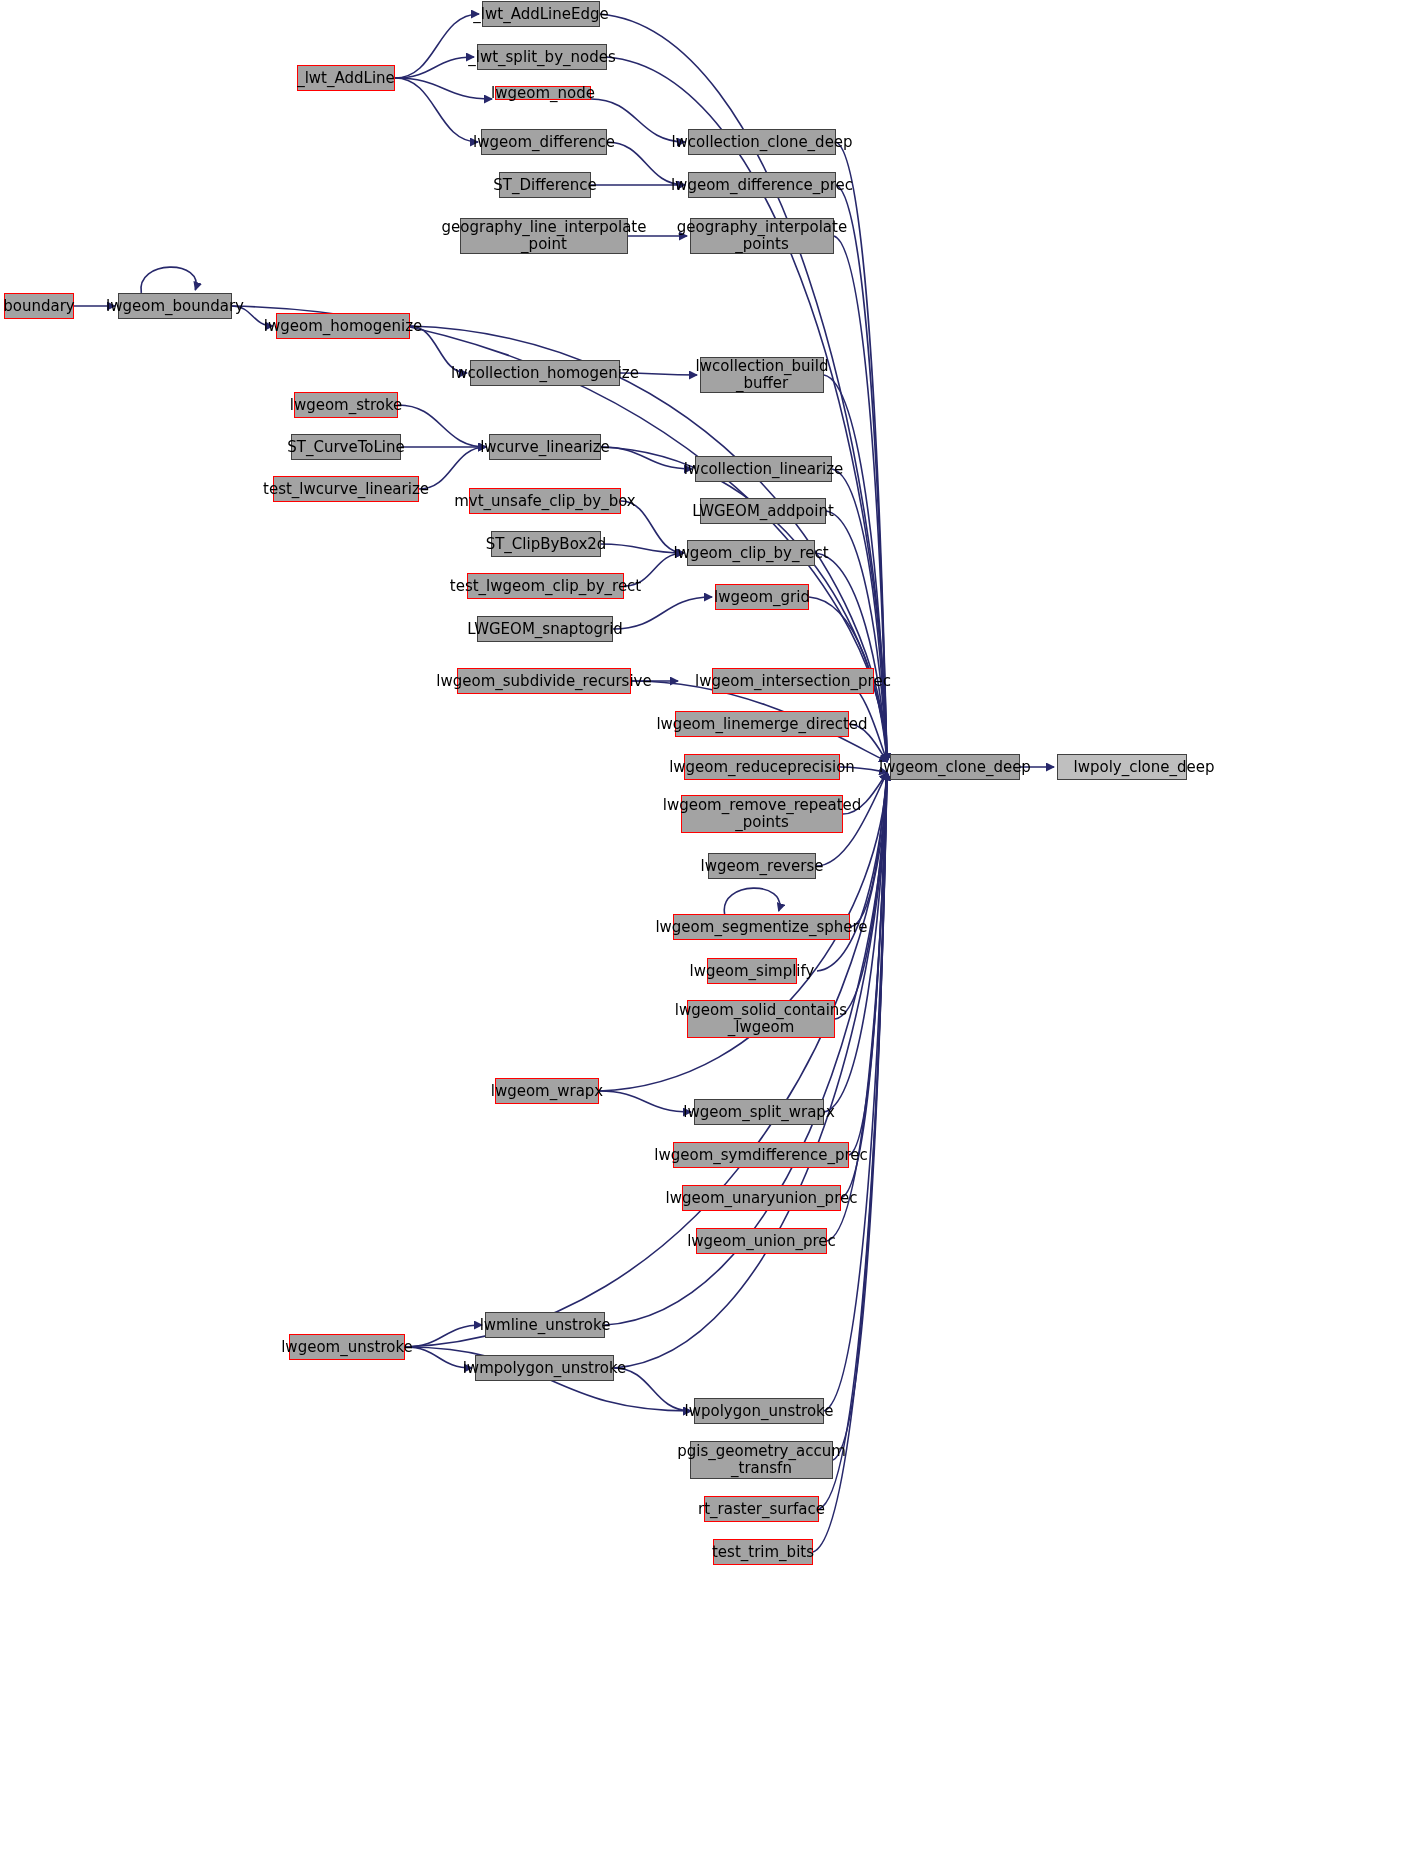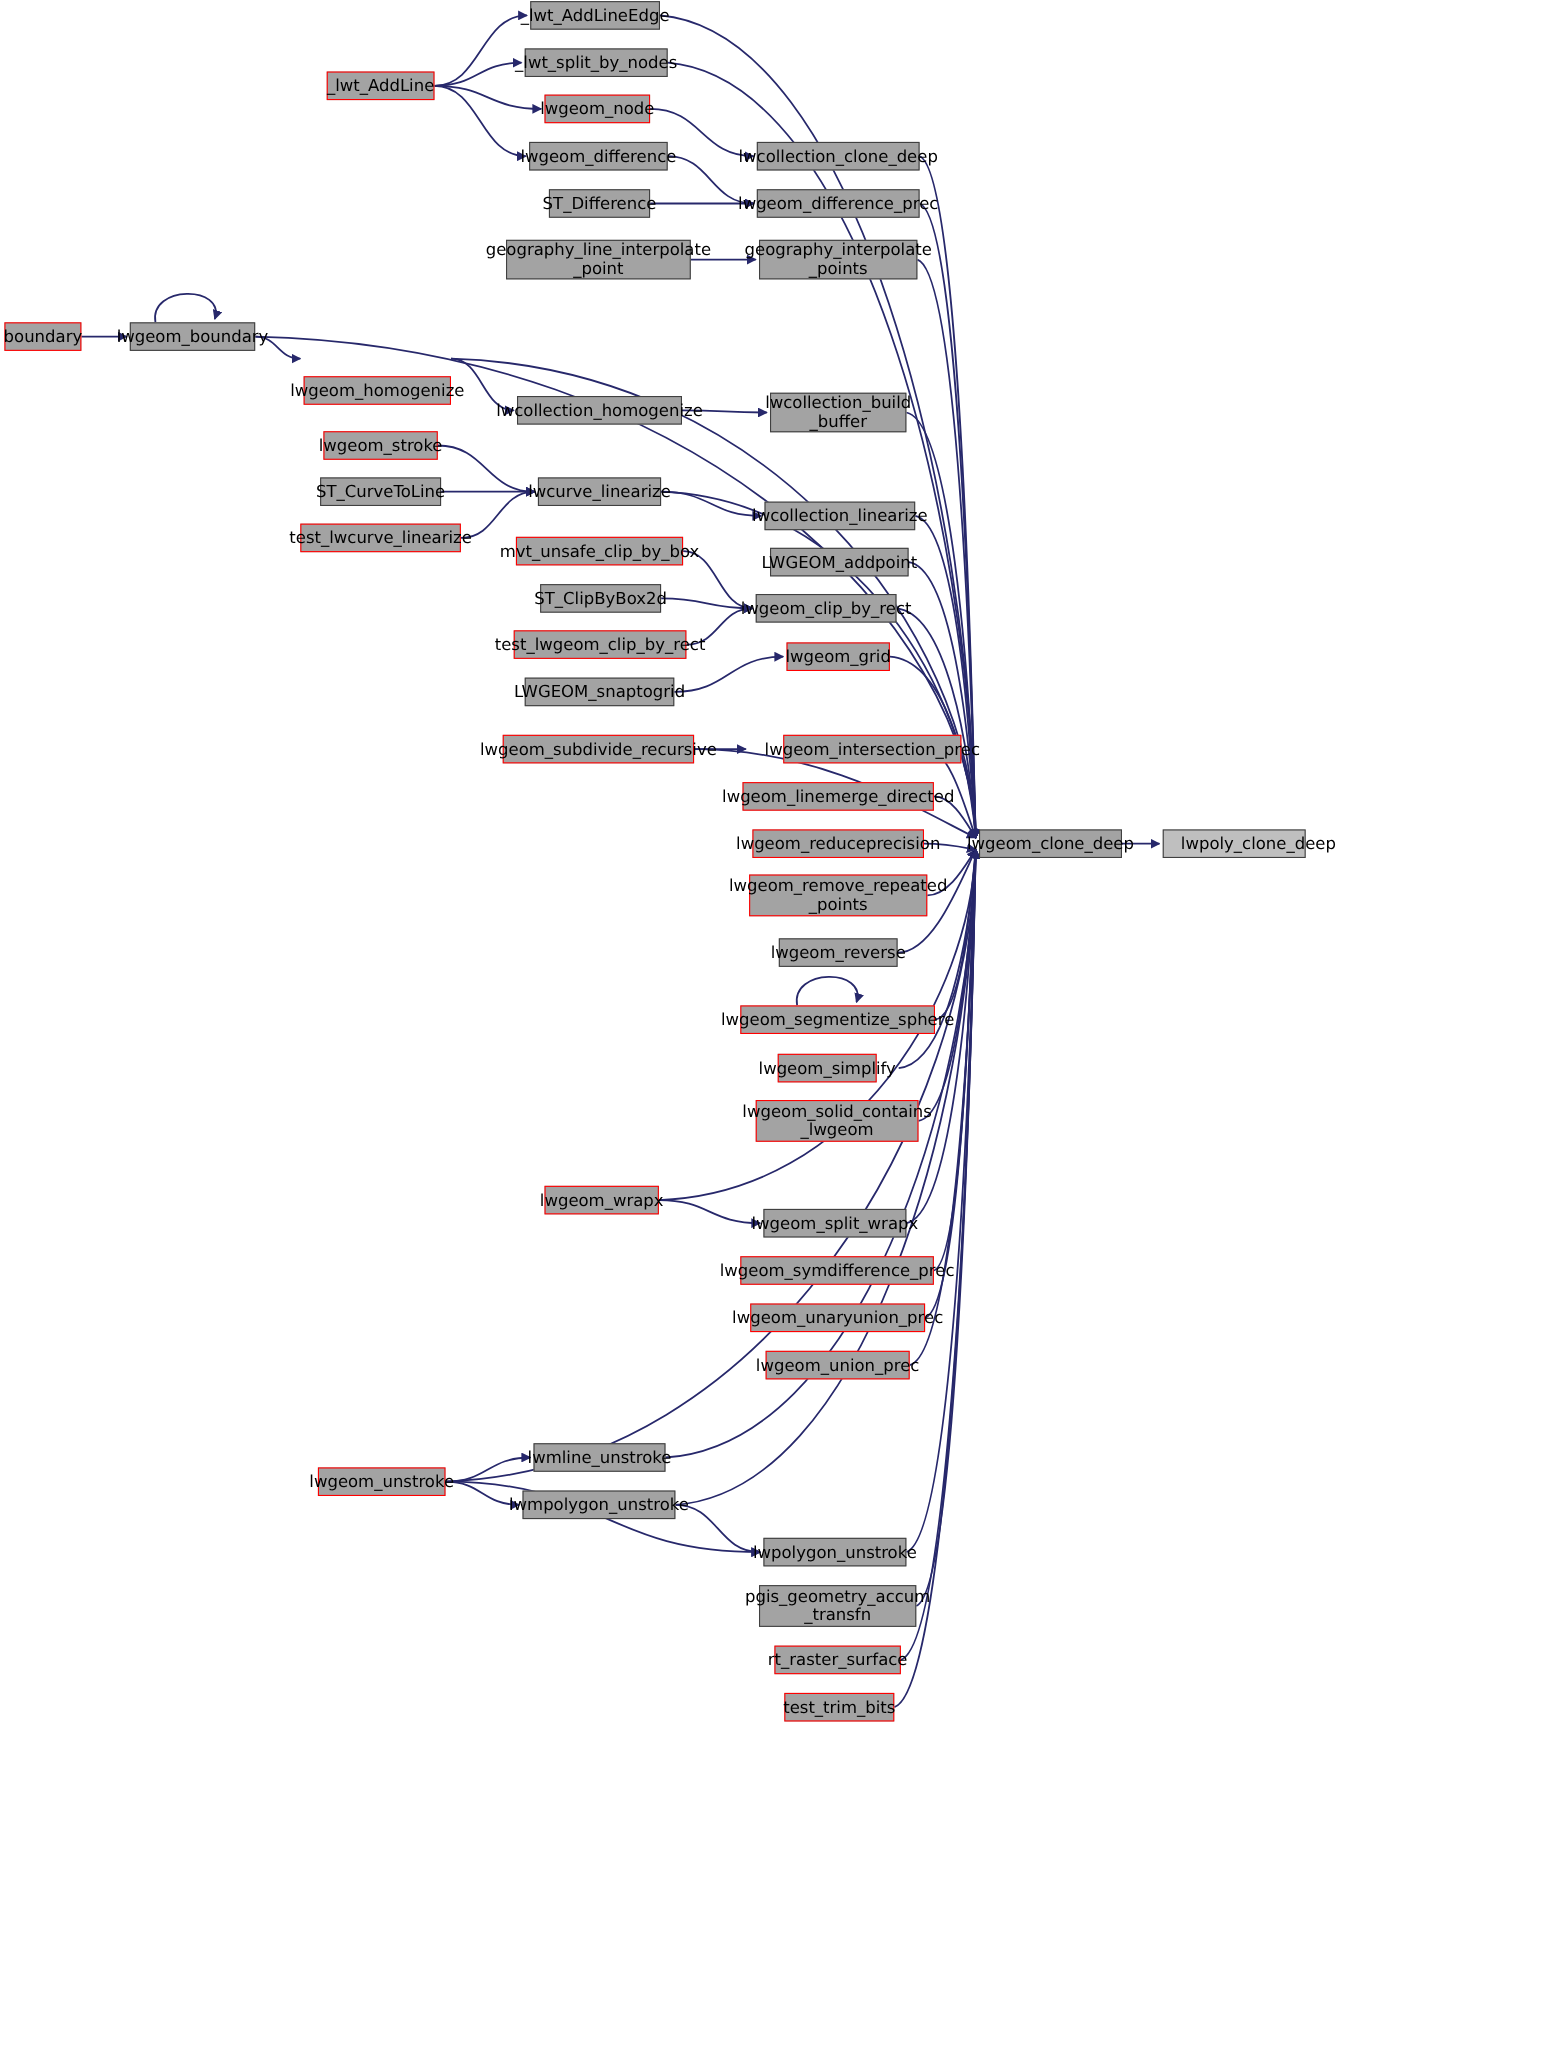--- a/index.html
+++ b/index.html
@@ -100,32 +100,32 @@
         <path d="M833,1460 C866.48,1446.248 881,1061.192 887,772.4" marker-end="url(#arrow)"></path>
         <path d="M819,1509 C861.16,1494.268 881,1081.772 887,772.4" marker-end="url(#arrow)"></path>
         <path d="M813,1552 C858.88,1536.408 881,1099.8319999999999 887,772.4" marker-end="url(#arrow)"></path>
         <path d="M1020,767 C1037,767 1037,767 1054,767" marker-end="url(#arrow)"></path>
       </g>
   </svg>
   <div id="node-layer">
       <div class="node black" style="left: 482px; top: 1px; width: 118px; height: 26px;"><span class="node-label">_lwt_AddLineEdge</span></div>
       <div class="node black" style="left: 477px; top: 44px; width: 130px; height: 26px;"><span class="node-label">_lwt_split_by_nodes</span></div>
       <div class="node red" style="left: 297px; top: 65px; width: 98px; height: 26px;"><span class="node-label">_lwt_AddLine</span></div>
-      <div class="node red" style="left: 495px; top: 86px; width: 96px; height: 26px;"><span class="node-label">lwgeom_node</span></div>
+      <div class="node red" style="left: 495px; top: 86px; width: 96px; height: 14px;"><span class="node-label">lwgeom_node</span></div>
       <div class="node black" style="left: 481px; top: 129px; width: 126px; height: 26px;"><span class="node-label">lwgeom_difference</span></div>
       <div class="node black" style="left: 688px; top: 129px; width: 148px; height: 26px;"><span class="node-label">lwcollection_clone_deep</span></div>
       <div class="node black" style="left: 499px; top: 172px; width: 92px; height: 26px;"><span class="node-label">ST_Difference</span></div>
       <div class="node black" style="left: 688px; top: 172px; width: 148px; height: 26px;"><span class="node-label">lwgeom_difference_prec</span></div>
       <div class="node black" style="left: 460px; top: 218px; width: 168px; height: 36px;"><span class="node-label">geography_line_interpolate
 _point</span></div>
       <div class="node black" style="left: 690px; top: 218px; width: 144px; height: 36px;"><span class="node-label">geography_interpolate
 _points</span></div>
       <div class="node red" style="left: 4px; top: 293px; width: 70px; height: 26px;"><span class="node-label">boundary</span></div>
       <div class="node black" style="left: 118px; top: 293px; width: 114px; height: 26px;"><span class="node-label">lwgeom_boundary</span></div>
-      <div class="node red" style="left: 276px; top: 313px; width: 134px; height: 26px; margin-top: 29px;"><span class="node-label">lwgeom_homogenize</span></div>
+      <div class="node red" style="left: 276px; top: 313px; width: 134px; height: 26px;"><span class="node-label">lwgeom_homogenize</span></div>
       <div class="node black" style="left: 470px; top: 360px; width: 150px; height: 26px;"><span class="node-label">lwcollection_homogenize</span></div>
       <div class="node black" style="left: 700px; top: 357px; width: 124px; height: 36px;"><span class="node-label">lwcollection_build
 _buffer</span></div>
       <div class="node red" style="left: 294px; top: 392px; width: 104px; height: 26px;"><span class="node-label">lwgeom_stroke</span></div>
       <div class="node black" style="left: 291px; top: 434px; width: 110px; height: 26px;"><span class="node-label">ST_CurveToLine</span></div>
       <div class="node black" style="left: 489px; top: 434px; width: 112px; height: 26px;"><span class="node-label">lwcurve_linearize</span></div>
       <div class="node black" style="left: 695px; top: 456px; width: 137px; height: 26px;"><span class="node-label">lwcollection_linearize</span></div>
       <div class="node red" style="left: 273px; top: 476px; width: 146px; height: 26px;"><span class="node-label">test_lwcurve_linearize</span></div>
       <div class="node red" style="left: 469px; top: 488px; width: 152px; height: 26px;"><span class="node-label">mvt_unsafe_clip_by_box</span></div>
       <div class="node black" style="left: 700px; top: 498px; width: 126px; height: 26px;"><span class="node-label">LWGEOM_addpoint</span></div>

